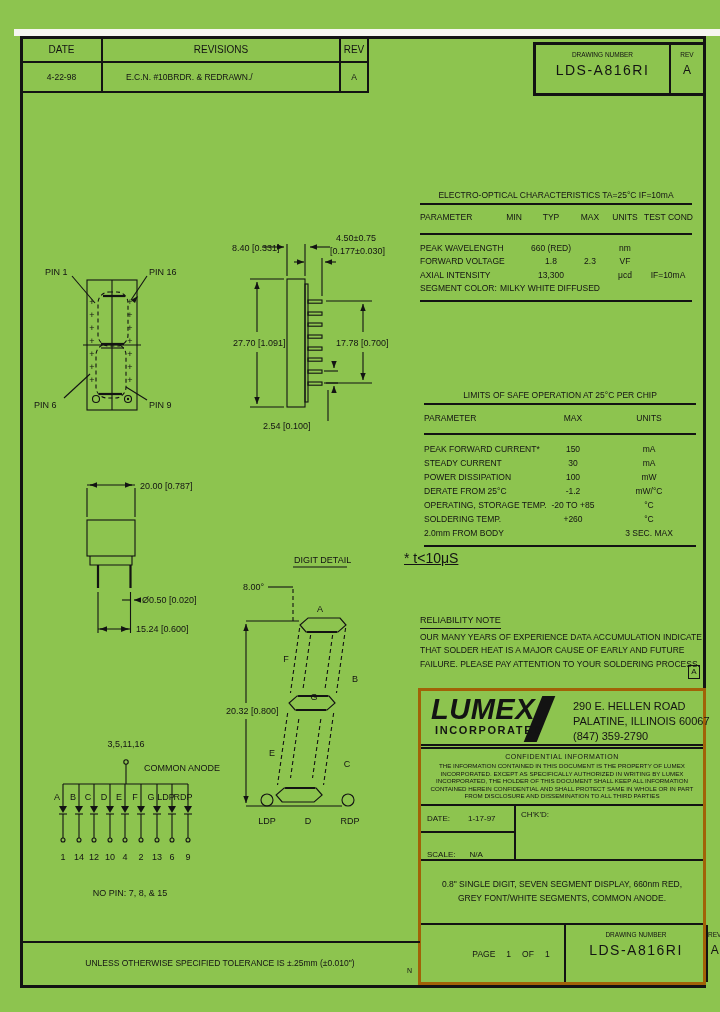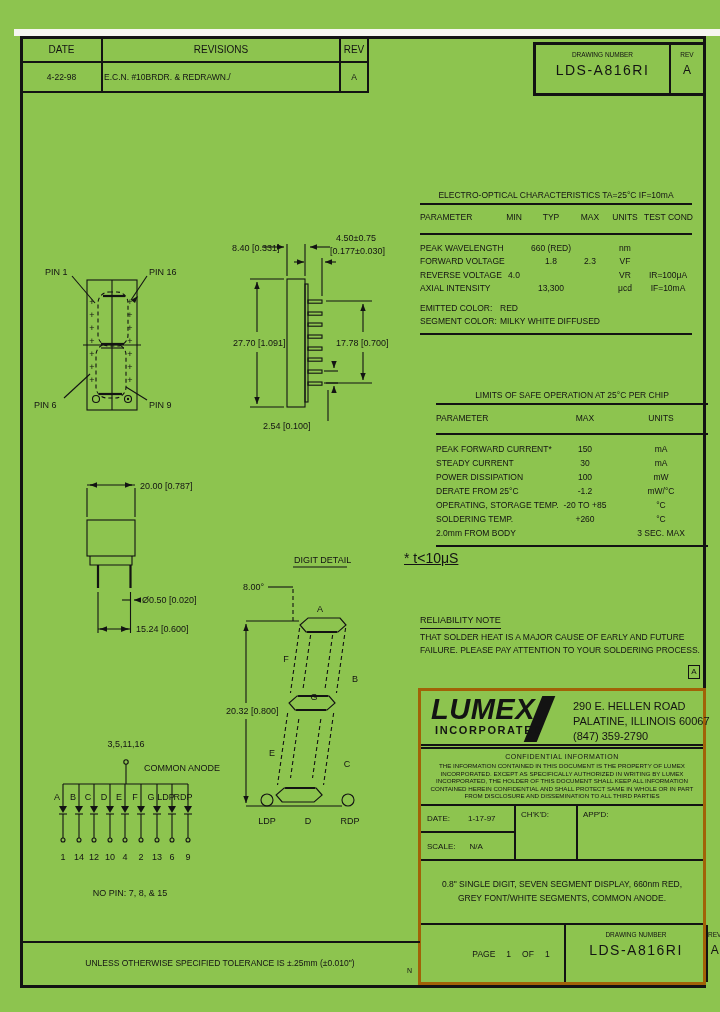--- a/index.html
+++ b/index.html
@@ -8,32 +8,32 @@
   .abs{position:absolute;box-sizing:border-box;}
   .topwhite{left:14px;top:29px;width:706px;height:7px;background:#f6f6f0;}
   .frame{left:20px;top:36px;width:686px;height:952px;border:3px solid #131313;}
   
   .rev-table{left:20px;top:36px;width:349px;border:2.5px solid #131313;display:grid;
              grid-template-columns:81px 238px 1fr;grid-auto-rows:25px 28px;background:transparent;}
   .rev-table .c{border-right:2px solid #131313;border-bottom:2px solid #131313;
                 display:flex;align-items:center;justify-content:center;font-size:10px;}
   .rev-table .c:nth-child(3n){border-right:none;}
   .rev-table .c.v{border-bottom:none;font-size:8.5px;}
-  .rev-table .c.rv{justify-content:flex-start;padding-left:1px;}
+  .rev-table .c.rv{justify-content:flex-start;padding-left:23px;}
   
   .title-box{left:533px;top:42px;width:173px;height:54px;border:3px solid #131313;display:grid;
              grid-template-columns:1fr 34px;}
   .title-box .main{text-align:center;}
   .title-box .revc{border-left:2px solid #131313;text-align:center;}
   .lbl6{font-size:6.5px;margin-top:6px;}
   .num15{font-size:14px;letter-spacing:1.5px;margin-top:4px;white-space:nowrap;}
   .rev12{font-size:12px;margin-top:5px;}
   
   .eo{left:420px;top:190px;width:272px;}
-  .limits{left:436px;top:390px;width:272px;}
+  .limits{left:424px;top:390px;width:272px;}
   .tbl-title{font-size:8.5px;text-align:center;white-space:nowrap;}
   .rule{height:2px;background:#131313;margin-top:3px;}
   .eo-grid{display:grid;grid-template-columns:80px 28px 46px 32px 38px 48px;font-size:8.5px;line-height:13.5px;}
   .eo-grid div{text-align:center;white-space:nowrap;}
   .eo-grid div:first-child{text-align:left;}
   .hdrpad{padding:6px 0 5px 0;}
   .eo-color{display:grid;grid-template-columns:80px 1fr;font-size:8.5px;line-height:13.5px;}
   .mt6{margin-top:6px;}
   .lim-grid{display:grid;grid-template-columns:120px 58px 94px;font-size:8.5px;line-height:14px;}
   .lim-grid div{text-align:center;white-space:nowrap;}
@@ -51,21 +51,21 @@
   .logo-lumex{position:absolute;left:10px;top:2px;font-style:italic;font-weight:900;font-size:29px;
               letter-spacing:0.5px;transform:scaleY(1.04);}
   .logo-inc{position:absolute;left:14px;top:33px;font-weight:700;font-size:11px;letter-spacing:1.6px;}
   .logo-slash{position:absolute;left:112px;top:5px;width:13px;height:46px;background:#131313;transform:skewX(-22deg);}
   .addr{position:absolute;left:152px;top:8px;font-size:11px;line-height:15px;white-space:nowrap;}
   .sec-conf{height:57px;border-bottom:2px solid #131313;text-align:center;}
   .conf-title{font-size:7px;margin-top:4px;letter-spacing:0.5px;}
   .conf-body{font-size:6.2px;line-height:7.6px;padding:2px 5px 0 5px;}
   .sec-appr{height:55px;border-bottom:2px solid #131313;display:grid;grid-template-columns:93px 62px 60px 1fr;}
   .apr-left .row1{height:25px;border-bottom:2px solid #131313;display:flex;align-items:center;gap:18px;padding-left:6px;font-size:8px;}
-  .apr-left .row2{height:26px;display:flex;align-items:center;gap:14px;padding-left:6px;font-size:8px;}
+  .apr-left .row2{height:26px;display:flex;align-items:flex-end;gap:14px;padding-left:6px;font-size:8px;}
   .apr-cell{border-left:2px solid #131313;font-size:8px;padding:4px 0 0 5px;}
   .sec-desc{height:64px;border-bottom:2px solid #131313;text-align:center;font-size:8.5px;line-height:13.5px;padding-top:17px;}
   .sec-footer{flex:1;display:grid;grid-template-columns:106px 142px 1fr;margin-left:37px;}
   .pg-cell{display:flex;align-items:center;justify-content:center;gap:11px;font-size:8.5px;}
   .num-cell{border-left:2px solid #131313;text-align:center;}
   .revf-cell{border-left:2px solid #131313;text-align:center;}
   
   .tol{left:20px;top:941px;width:400px;height:47px;border-top:2.5px solid #131313;}
   .tol .txt{text-align:center;font-size:8.5px;margin-top:15px;}
   .fold{position:absolute;right:8px;top:24px;font-size:7px;}
@@ -130,38 +130,26 @@
     </div>
     <div class="eo-grid">
       <div>FORWARD VOLTAGE</div>
         <div></div>
         <div>1.8</div>
         <div>2.3</div>
         <div>VF</div>
         <div></div>
     </div>
     <div class="eo-grid">
-      <div>REVERSE VOLTAGE</div>
-        <div>4.0</div>
-        <div></div>
-        <div></div>
-        <div>VR</div>
-        <div>IR=100μA</div>
-    </div>
-    <div class="eo-grid">
       <div>AXIAL INTENSITY</div>
         <div></div>
         <div>13,300</div>
         <div></div>
         <div>μcd</div>
         <div>IF=10mA</div>
-    </div>
-    <div class="eo-color mt6">
-      <div>EMITTED COLOR:</div>
-        <div>RED</div>
     </div>
     <div class="eo-color">
       <div>SEGMENT COLOR:</div>
         <div>MILKY WHITE DIFFUSED</div>
     </div>
     <div class="rule" style="margin-top:4px;"></div>
   </div>
 
   <div class="abs limits">
     <div class="tbl-title">LIMITS OF SAFE OPERATION AT 25°C  PER CHIP</div>
@@ -207,20 +195,21 @@
         <div></div>
         <div>3 SEC. MAX</div>
     </div>
     <div class="rule" style="margin-top:5px;"></div>
   </div>
 
   <div class="abs footnote">* t&lt;10μS</div>
 
   <div class="abs rel">
     <div><span class="hd">RELIABILITY NOTE</span></div>
+    <div>OUR MANY YEARS OF EXPERIENCE DATA ACCUMULATION INDICATE</div>
     <div>THAT SOLDER HEAT IS A MAJOR CAUSE OF EARLY AND FUTURE</div>
     <div>FAILURE. PLEASE PAY ATTENTION TO YOUR SOLDERING PROCESS.</div>
   </div>
   <div class="abs rev-flag">A</div>
 
   <div class="abs lumex">
     <div class="sec sec-logo">
       <div class="logo-lumex">LUMEX</div>
       <div class="logo-slash"></div>
       <div class="logo-inc">INCORPORATED</div>
@@ -239,21 +228,20 @@
         <div class="row1">
           <span>DATE:</span>
           <span>1-17-97</span>
         </div>
         <div class="row2">
           <span>SCALE:</span>
           <span>N/A</span>
         </div>
       </div>
       <div class="apr-cell">CH'K'D:</div>
-      <div class="apr-cell">APP'D:</div>
     </div>
     <div class="sec sec-desc">
       <div>0.8" SINGLE DIGIT, SEVEN SEGMENT DISPLAY, 660nm RED,</div>
       <div>GREY FONT/WHITE SEGMENTS, COMMON ANODE.</div>
     </div>
     <div class="sec sec-footer">
       <div class="pg-cell">
         <span>PAGE</span>
         <span>1</span>
         <span>OF</span>

